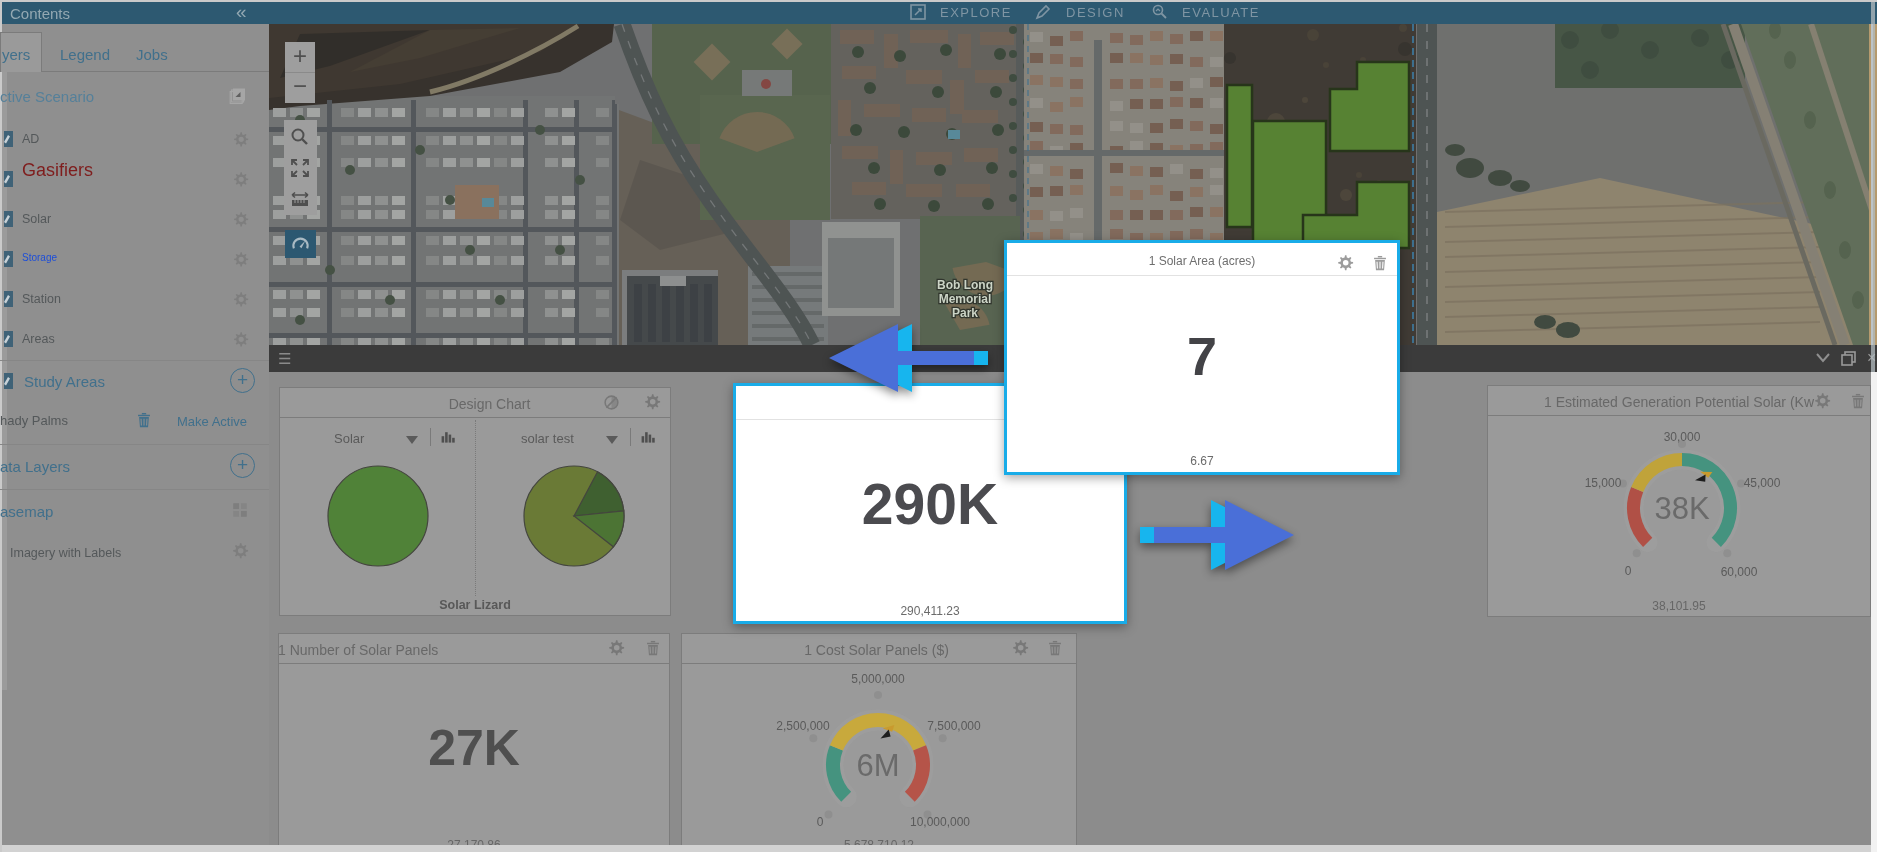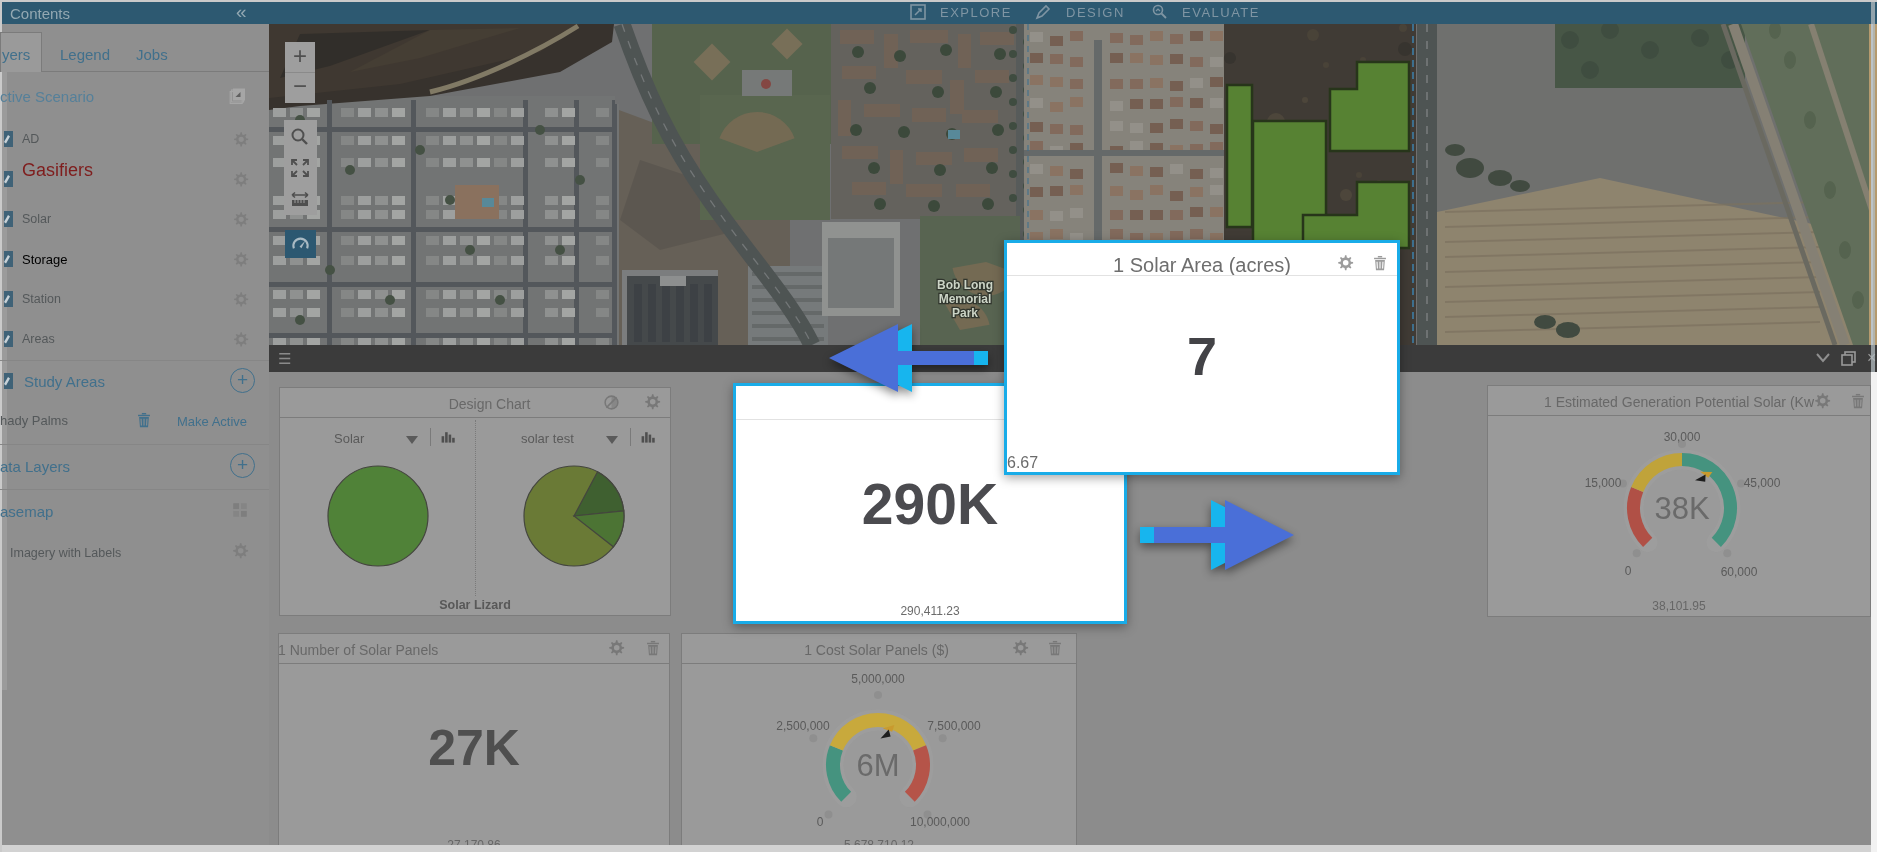--- a/index.html
+++ b/index.html
@@ -628,21 +628,21 @@
       <path d="M 0 11 L 4 4 L 6 5.5 L 2 12.5 Z" fill="#c8d2d8"></path>
     </svg>
 <div class="abs" style="left:22px;top:212px;color:#54585a;font-size:12.5px">Solar</div>
 <svg class="abs" style="left:232px;top:211px;color:#7e7e7e" width="17" height="17">
       <use href="#gear"></use>
     </svg>
 <svg class="abs" style="left:4px;top:251px" width="9" height="16">
       <rect x="0" y="0" width="9" height="16" fill="#3f6277"></rect>
       <path d="M 0 11 L 4 4 L 6 5.5 L 2 12.5 Z" fill="#c8d2d8"></path>
     </svg>
-<div class="abs" style="left:22px;top:252px;color:#000000;font-size:13px">Storage</div>
+<div class="abs" style="left:22px;top:252px;color:#1d4ed8;font-size:10px">Storage</div>
 <svg class="abs" style="left:232px;top:251px;color:#7e7e7e" width="17" height="17">
       <use href="#gear"></use>
     </svg>
 <svg class="abs" style="left:4px;top:291px" width="9" height="16">
       <rect x="0" y="0" width="9" height="16" fill="#3f6277"></rect>
       <path d="M 0 11 L 4 4 L 6 5.5 L 2 12.5 Z" fill="#c8d2d8"></path>
     </svg>
 <div class="abs" style="left:22px;top:292px;color:#54585a;font-size:12.5px">Station</div>
 <svg class="abs" style="left:232px;top:291px;color:#7e7e7e" width="17" height="17">
       <use href="#gear"></use>
@@ -818,30 +818,30 @@
 <svg class="abs" style="left:1849px;top:392px;color:#787878" width="18" height="18">
       <use href="#trash"></use>
     </svg>
 <div class="abs" style="left:1487px;top:599px;width:384px;text-align:center;color:#666;font-size:12px">38,101.95</div>
 <div class="abs" style="left:733px;top:383px;width:394px;height:241px;background:#fff;border:3px solid #19ace8;box-sizing:border-box;box-shadow:0 3px 10px rgba(0,0,0,0.35)">
 <div class="abs" style="left:0;top:33px;width:100%;height:1px;background:#e2e2e2"></div>
 <div class="abs" style="left:0;top:85px;width:100%;text-align:center;color:#4b4b4f;font-size:57px;font-weight:bold">290K</div>
 <div class="abs" style="left:0;top:218px;width:100%;text-align:center;color:#6b6b6b;font-size:12px">290,411.23</div>
 </div>
 <div class="abs" style="left:1004px;top:240px;width:396px;height:235px;background:#fff;border:3px solid #19ace8;box-sizing:border-box;box-shadow:0 3px 10px rgba(0,0,0,0.35)">
-<div class="abs" style="left:0;top:11px;width:100%;text-align:center;color:#6e6e6e;font-size:20px">1 Solar Area (acres)</div>
+<div class="abs" style="left:0;top:11px;width:100%;text-align:center;color:#6e6e6e;font-size:12px">1 Solar Area (acres)</div>
 <div class="abs" style="left:0;top:32px;width:100%;height:1px;background:#e2e2e2"></div>
 <svg class="abs" style="left:329px;top:11px;color:#9c9c9c" width="18" height="18">
         <use href="#gear"></use>
       </svg>
 <svg class="abs" style="left:364px;top:11px;color:#9c9c9c" width="18" height="18">
         <use href="#trash"></use>
       </svg>
 <div class="abs" style="left:0;top:82px;width:100%;text-align:center;color:#434347;font-size:54px;font-weight:bold">7</div>
-<div class="abs" style="left:0;top:211px;width:100%;color:#6b6b6b;font-size:16px">6.67</div>
+<div class="abs" style="left:0;top:211px;width:100%;text-align:center;color:#6b6b6b;font-size:12px">6.67</div>
 </div>
 <svg class="abs" style="left:0;top:0;pointer-events:none" width="1877" height="852">
 <g style="filter:drop-shadow(0 4px 5px rgba(0,0,0,0.45))">
 <polygon points="843,358 912,324 912,351 988,351 988,365 912,365 912,392" fill="#17b5ee"></polygon>
 <polygon points="829,358 898,324 898,351 974,351 974,365 898,365 898,392" fill="#4a6fd8"></polygon>
 </g>
       <g style="filter:drop-shadow(0 4px 5px rgba(0,0,0,0.45))">
 <polygon points="1280,535 1211,500 1211,527 1140,527 1140,543 1211,543 1211,570" fill="#17b5ee"></polygon>
 <polygon points="1294,535 1225,500 1225,527 1154,527 1154,543 1225,543 1225,570" fill="#4a6fd8"></polygon>
 </g>

